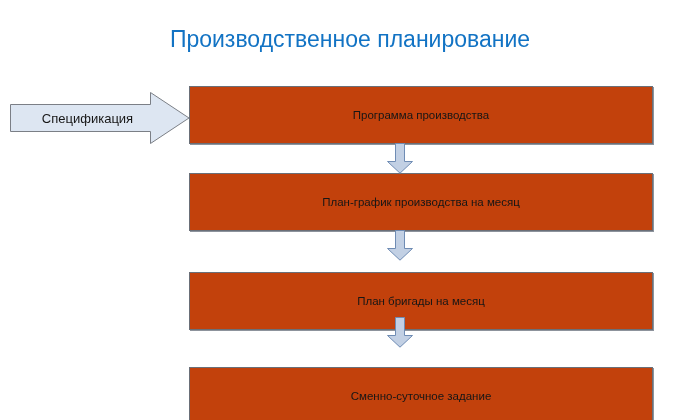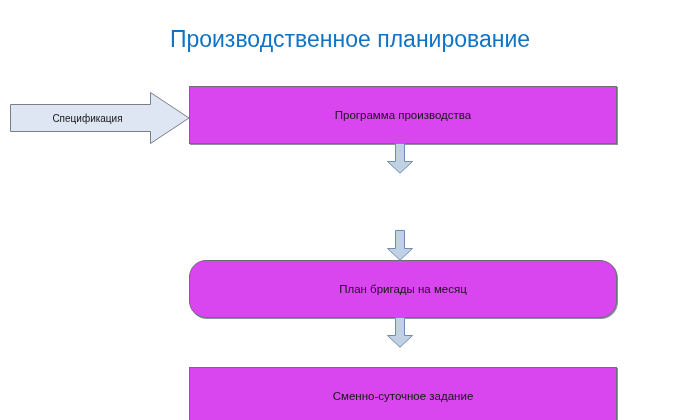--- a/index.html
+++ b/index.html
@@ -35,40 +35,40 @@
     font-family: "Liberation Sans", sans-serif;
     font-weight: 400;
     letter-spacing: 0px;
     white-space: nowrap;
   }
 
   
   .proc-box {
     position: absolute;
     left: 189px;
-    width: 428px;
+    width: 464px;
     box-sizing: border-box;
-    background: #d946ef;
+    background: #c2410c;
     border: 1px solid #6a6f78;
     box-shadow: 1px 1px 0 0 #8d939c;
     display: flex;
     align-items: center;
     justify-content: center;
   }
   .proc-box .proc-label {
     font-size: 11.5px;
     color: #161616;
     font-family: "Liberation Sans", sans-serif;
     text-align: center;
     white-space: nowrap;
   }
 
   #box-0 { top: 86px;  height: 58px; }
   #box-1 { top: 173px; height: 58px; }
-  #box-2 { top: 260px; height: 58px; border-radius: 17px; }
+  #box-2 { top: 272px; height: 58px; }
   #box-3 { top: 367px; height: 58px; }
 
   
   .down-arrow {
     position: absolute;
     left: 386px;
     width: 28px;
     height: 31px;
   }
   #arrow-0 { top: 143px; }
@@ -85,21 +85,21 @@
   }
   #input-arrow-label {
     position: absolute;
     left: 10px;
     top: 92px;
     width: 155px;
     height: 52px;
     display: flex;
     align-items: center;
     justify-content: center;
-    font-size: 10px;
+    font-size: 13px;
     color: #161616;
     font-family: "Liberation Sans", sans-serif;
     white-space: nowrap;
     pointer-events: none;
   }
 </style>
 </head>
 <body>
 
 <div id="canvas">
@@ -108,20 +108,23 @@
 
   <svg id="input-arrow" viewBox="0 0 180 52" width="180" height="52" xmlns="http://www.w3.org/2000/svg">
     <polygon points="0.5,12.5 140.5,12.5 140.5,0.5 179,26 140.5,51.5 140.5,39.5 0.5,39.5" fill="#dde6f2" stroke="#7b7f86" stroke-width="1"></polygon>
   </svg>
   <div id="input-arrow-label">Спецификация</div>
 
   <div class="proc-box" id="box-0">
     <span class="proc-label">Программа производства</span>
   </div>
 
+  <div class="proc-box" id="box-1">
+    <span class="proc-label">План-график производства на месяц</span>
+  </div>
 
   <div class="proc-box" id="box-2">
     <span class="proc-label">План бригады на месяц</span>
   </div>
 
   <div class="proc-box" id="box-3">
     <span class="proc-label">Сменно-суточное задание</span>
   </div>
 
   <svg class="down-arrow" id="arrow-0" viewBox="0 0 28 31" width="28" height="31" xmlns="http://www.w3.org/2000/svg">

